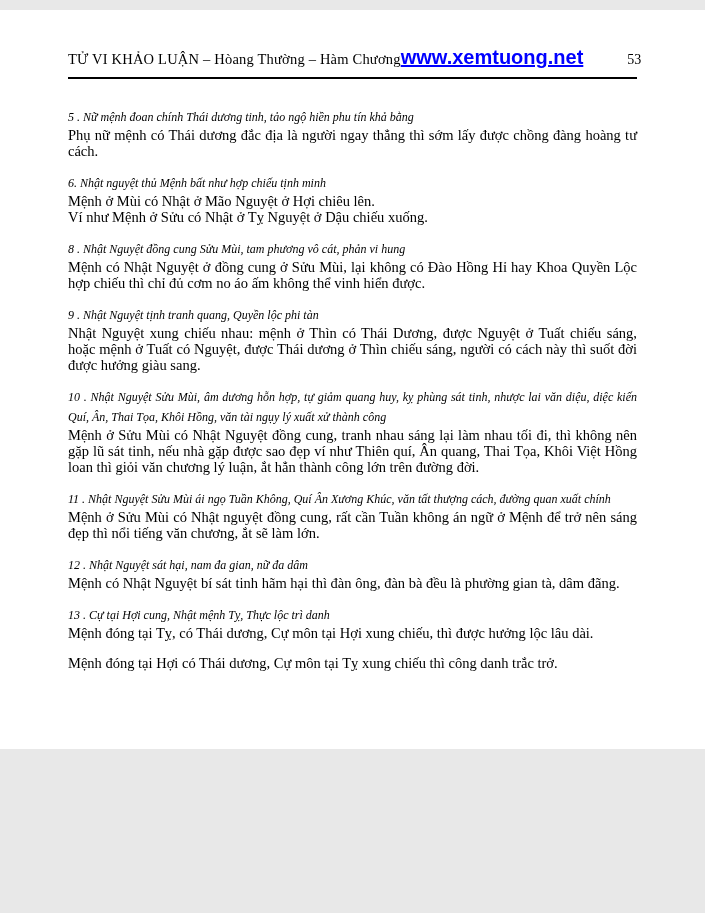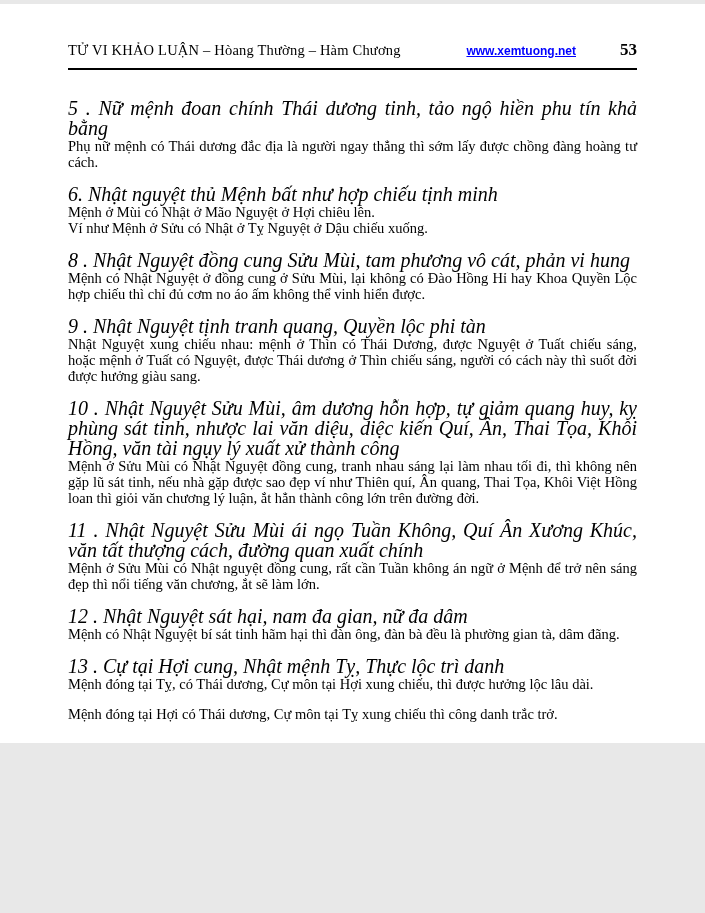--- a/index.html
+++ b/index.html
@@ -2,21 +2,21 @@
 <html><head>
 <meta charset="utf-8">
 <style>
   * { margin: 0; padding: 0; box-sizing: border-box; }
   html, body { background: #e8e8e8; }
   .page {
     position: relative;
     width: 705px;
     height: 739px;
     background: #ffffff;
-    margin: 4px auto;
+    margin: 10px auto;
     font-family: "Liberation Serif", "DejaVu Serif", serif;
     color: #000000;
     overflow: hidden;
   }
   .inner {
     padding: 36px 68px 0 68px;
   }
   .header {
     display: flex;
     align-items: baseline;
@@ -24,42 +24,41 @@
     white-space: nowrap;
   }
   .header-title {
     letter-spacing: 0.2px;
   }
   .header-link {
     margin-left: auto;
     margin-right: 44px;
     font-family: "Liberation Sans", "DejaVu Sans", sans-serif;
     font-weight: bold;
-    font-size: 12px;
+    font-size: 20px;
     text-decoration: underline;
     cursor: pointer;
   }
   .page-number {
-    font-size: 17px;
-    font-weight: bold;
+    font-size: 14px;
   }
   .header-rule {
     border: none;
     border-top: 2px solid #000000;
     margin-top: 8px;
   }
   .content {
     margin-top: 28px;
   }
   .section {
     margin-bottom: 14px;
   }
   .section-heading {
     font-style: italic;
-    font-size: 20px;
+    font-size: 12px;
     line-height: 20px;
     text-align: justify;
   }
   .section-paragraph {
     font-size: 14.5px;
     line-height: 16px;
     text-align: justify;
   }
 </style>
 </head>

